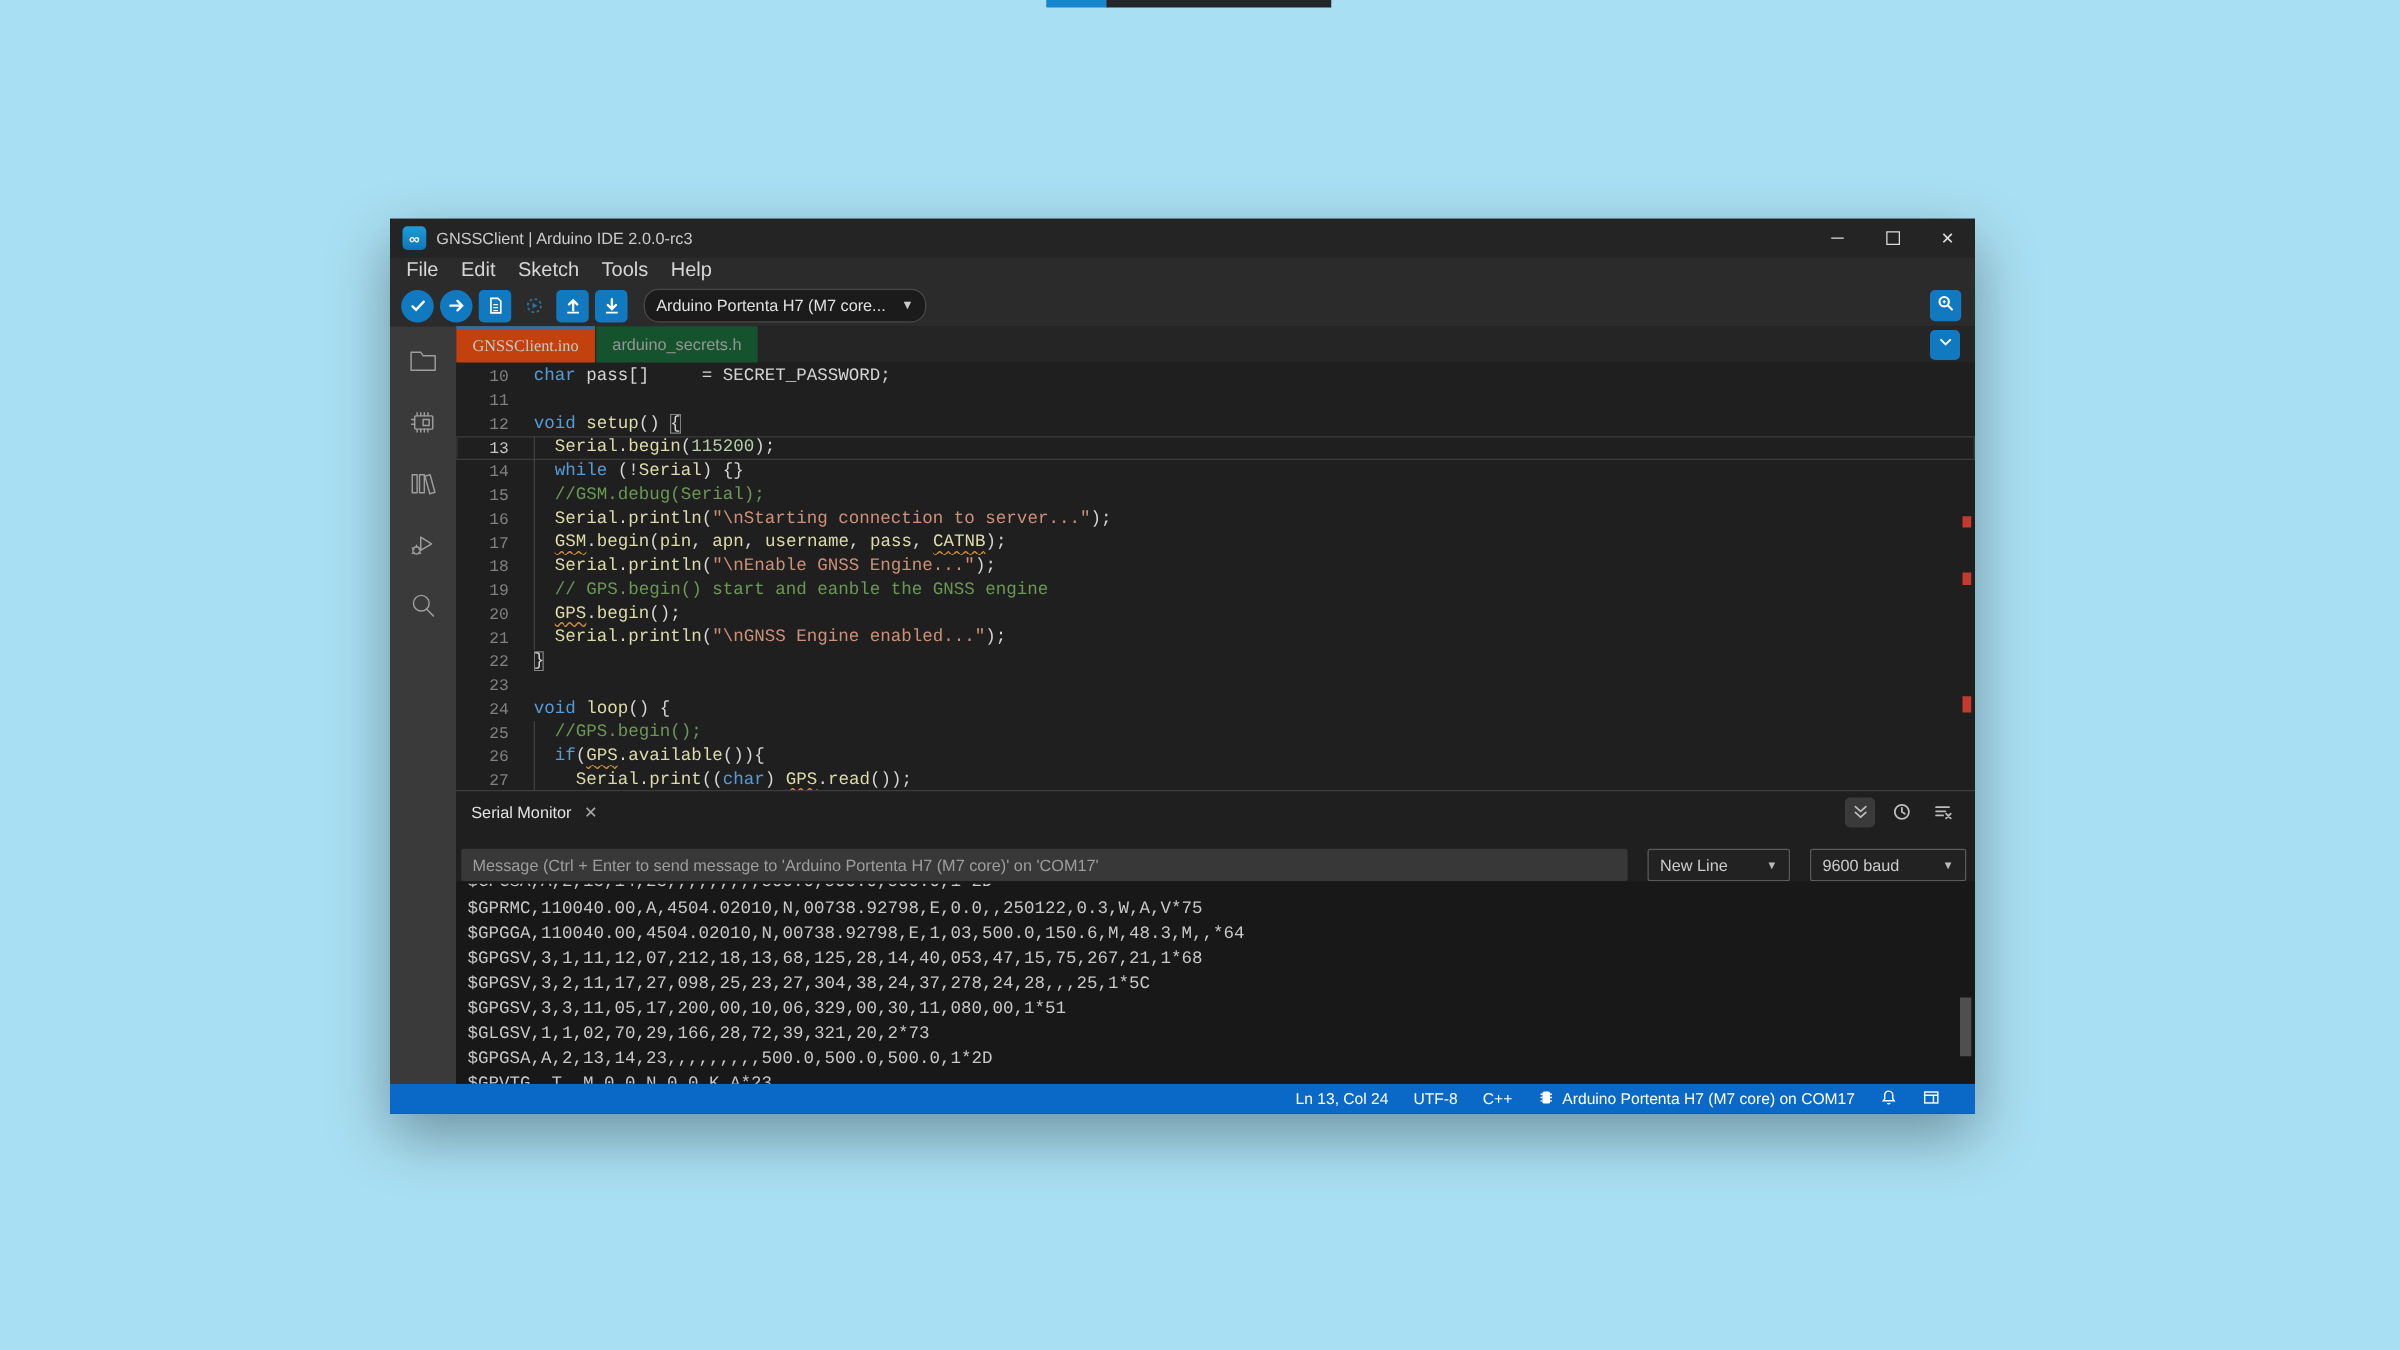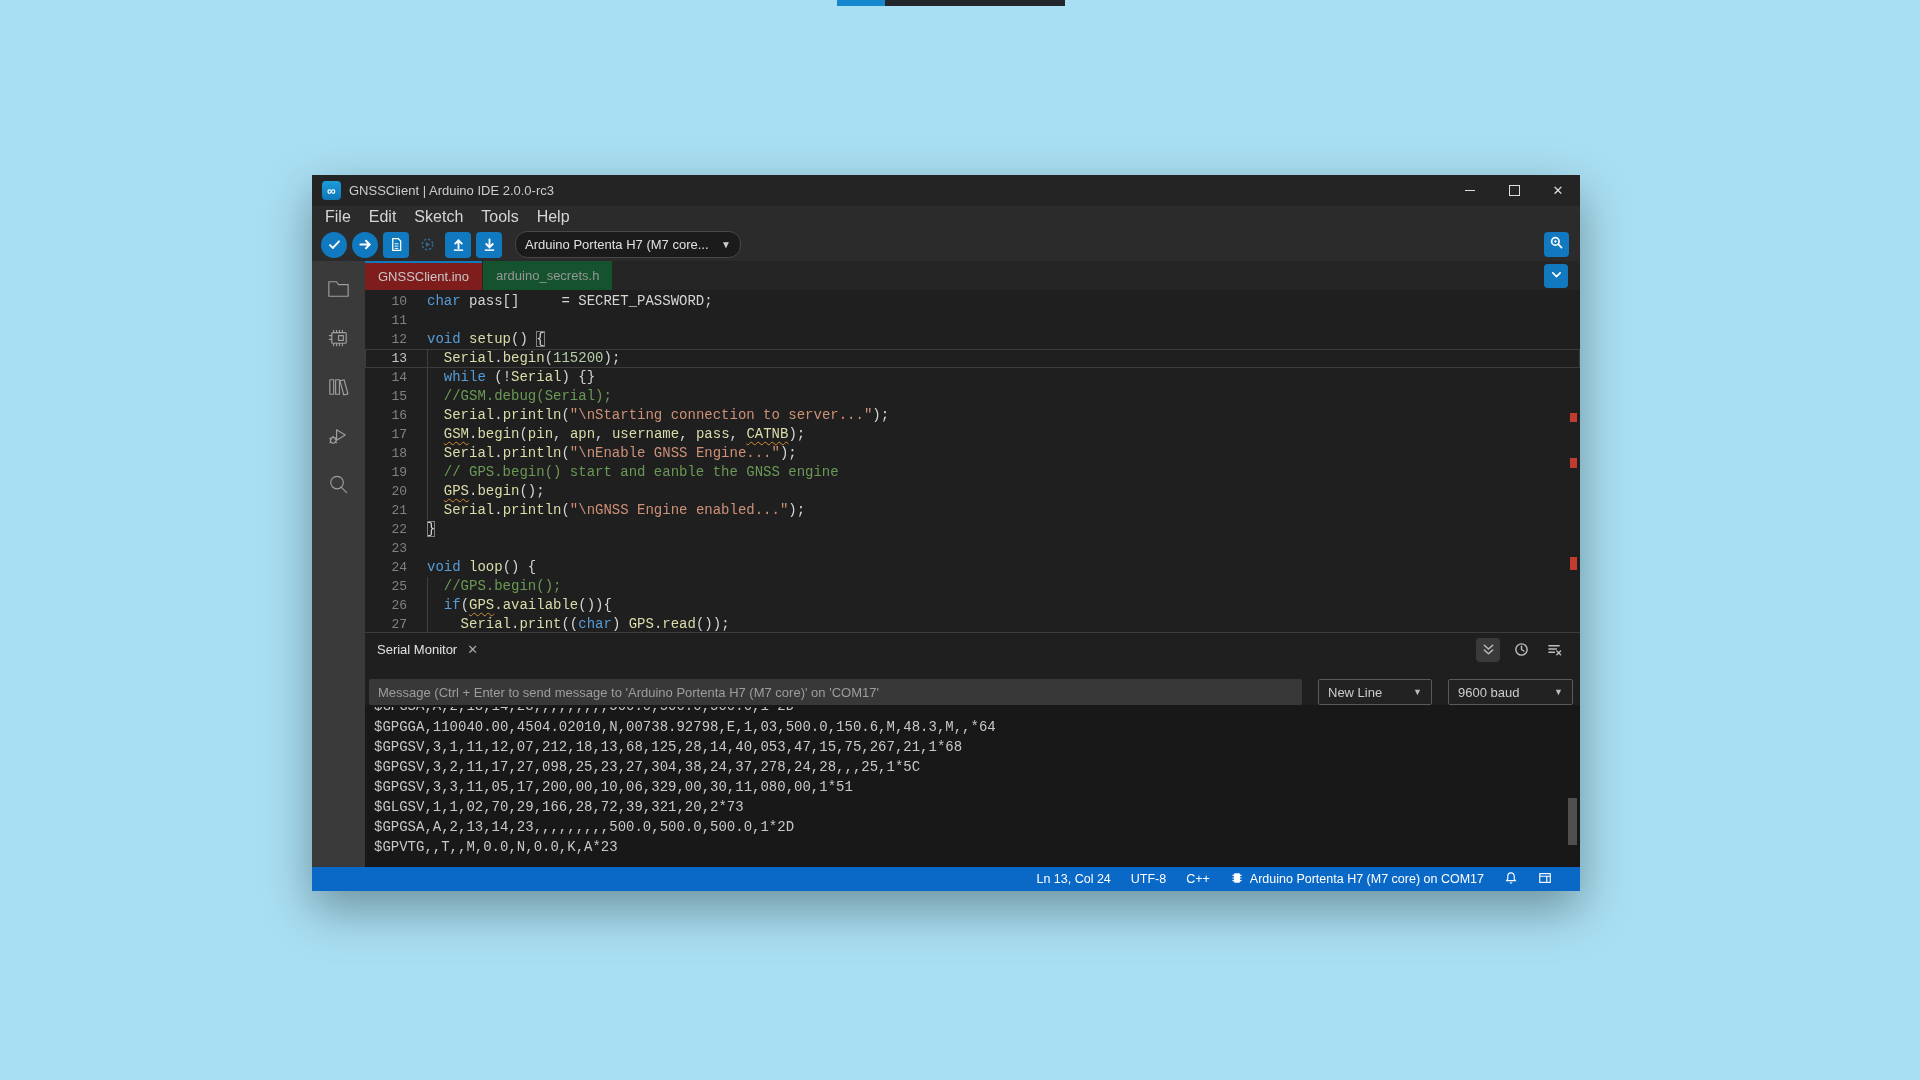--- a/index.html
+++ b/index.html
@@ -47,21 +47,21 @@
   .serial-toggle svg{width:15px;height:15px;}
 
   .main{flex:1;display:flex;min-height:0;}
   .sidebar{width:53px;flex:none;background:#3a3a3a;display:flex;flex-direction:column;align-items:center;padding-top:12px;gap:19px;}
   .side-btn{width:32px;height:30px;display:flex;align-items:center;justify-content:center;}
   .side-btn svg{width:27px;height:27px;stroke:#9e9e9e;fill:none;stroke-width:1.2;}
 
   .editor-col{flex:1;display:flex;flex-direction:column;min-width:0;background:#1f1f1f;}
   .tabrow{height:29px;flex:none;background:#252526;display:flex;position:relative;align-items:flex-end;}
   .tab{height:29px;display:flex;align-items:center;padding:0 13px;font-size:13px;color:#969696;background:#14532d;margin-right:1px;box-sizing:border-box;}
-  .tab.active{background:#7f1d1d;color:#c8c8c8;border-top:2px solid #1079c0;}
+  .tab.active{background:#c2410c;color:#c8c8c8;border-top:2px solid #1079c0;font-family:Liberation Serif, serif;}
   .tab-dd{position:absolute;right:12px;top:3px;width:24px;height:24px;border-radius:4px;background:#1079c0;display:flex;align-items:center;justify-content:center;}
   .tab-dd svg{width:13px;height:13px;}
 
   .editor{flex:1;position:relative;overflow:hidden;padding-top:2px;
     font-family:"Liberation Mono","DejaVu Sans Mono",monospace;font-size:14px;line-height:19px;color:#d4d4d4;}
   .code-line{display:flex;height:19px;align-items:center;}
   .code-line.cur{box-shadow:inset 0 0 0 1px #3c3c3c;}
   .ln{width:42px;flex:none;text-align:right;color:#818181;font-size:13px;}
   .code-line.cur .ln{color:#c6c6c6;}
   .code-text{margin-left:20px;white-space:pre;}
@@ -346,20 +346,21 @@
             <span class="caret">▼</span>
           </div>
           <div class="dd baud">
             <span>9600 baud</span>
             <span class="caret">▼</span>
           </div>
         </div>
         <div class="panel-output" id="serial-output">
           <div class="out-scrollthumb"></div>
         <div class="serial-line clipped"><span>$GPGSA,A,2,13,14,23,,,,,,,,,500.0,500.0,500.0,1*2D</span></div>
+            <div class="serial-line">$GPRMC,110040.00,A,4504.02010,N,00738.92798,E,0.0,,250122,0.3,W,A,V*75</div>
             <div class="serial-line">$GPGGA,110040.00,4504.02010,N,00738.92798,E,1,03,500.0,150.6,M,48.3,M,,*64</div>
             <div class="serial-line">$GPGSV,3,1,11,12,07,212,18,13,68,125,28,14,40,053,47,15,75,267,21,1*68</div>
             <div class="serial-line">$GPGSV,3,2,11,17,27,098,25,23,27,304,38,24,37,278,24,28,,,25,1*5C</div>
             <div class="serial-line">$GPGSV,3,3,11,05,17,200,00,10,06,329,00,30,11,080,00,1*51</div>
             <div class="serial-line">$GLGSV,1,1,02,70,29,166,28,72,39,321,20,2*73</div>
             <div class="serial-line">$GPGSA,A,2,13,14,23,,,,,,,,,500.0,500.0,500.0,1*2D</div>
             <div class="serial-line">$GPVTG,,T,,M,0.0,N,0.0,K,A*23</div>
           </div>
       </div>
     </div>

